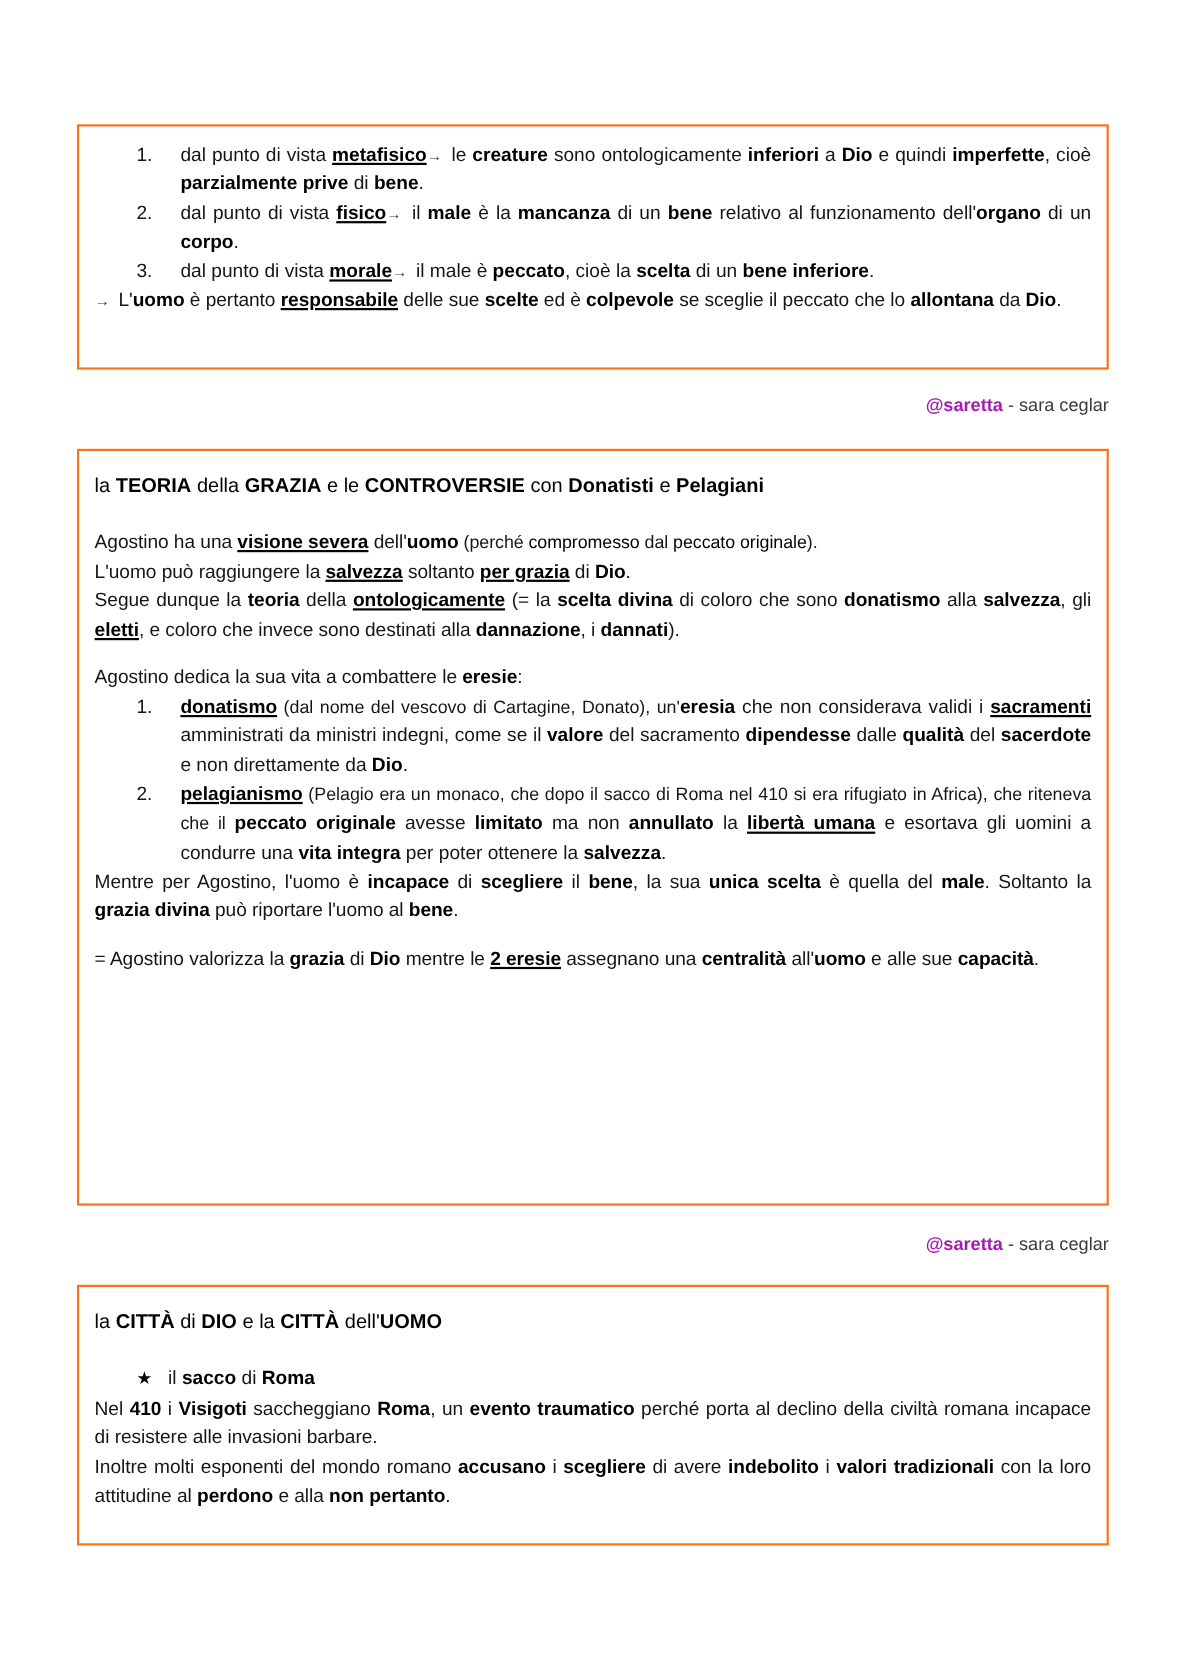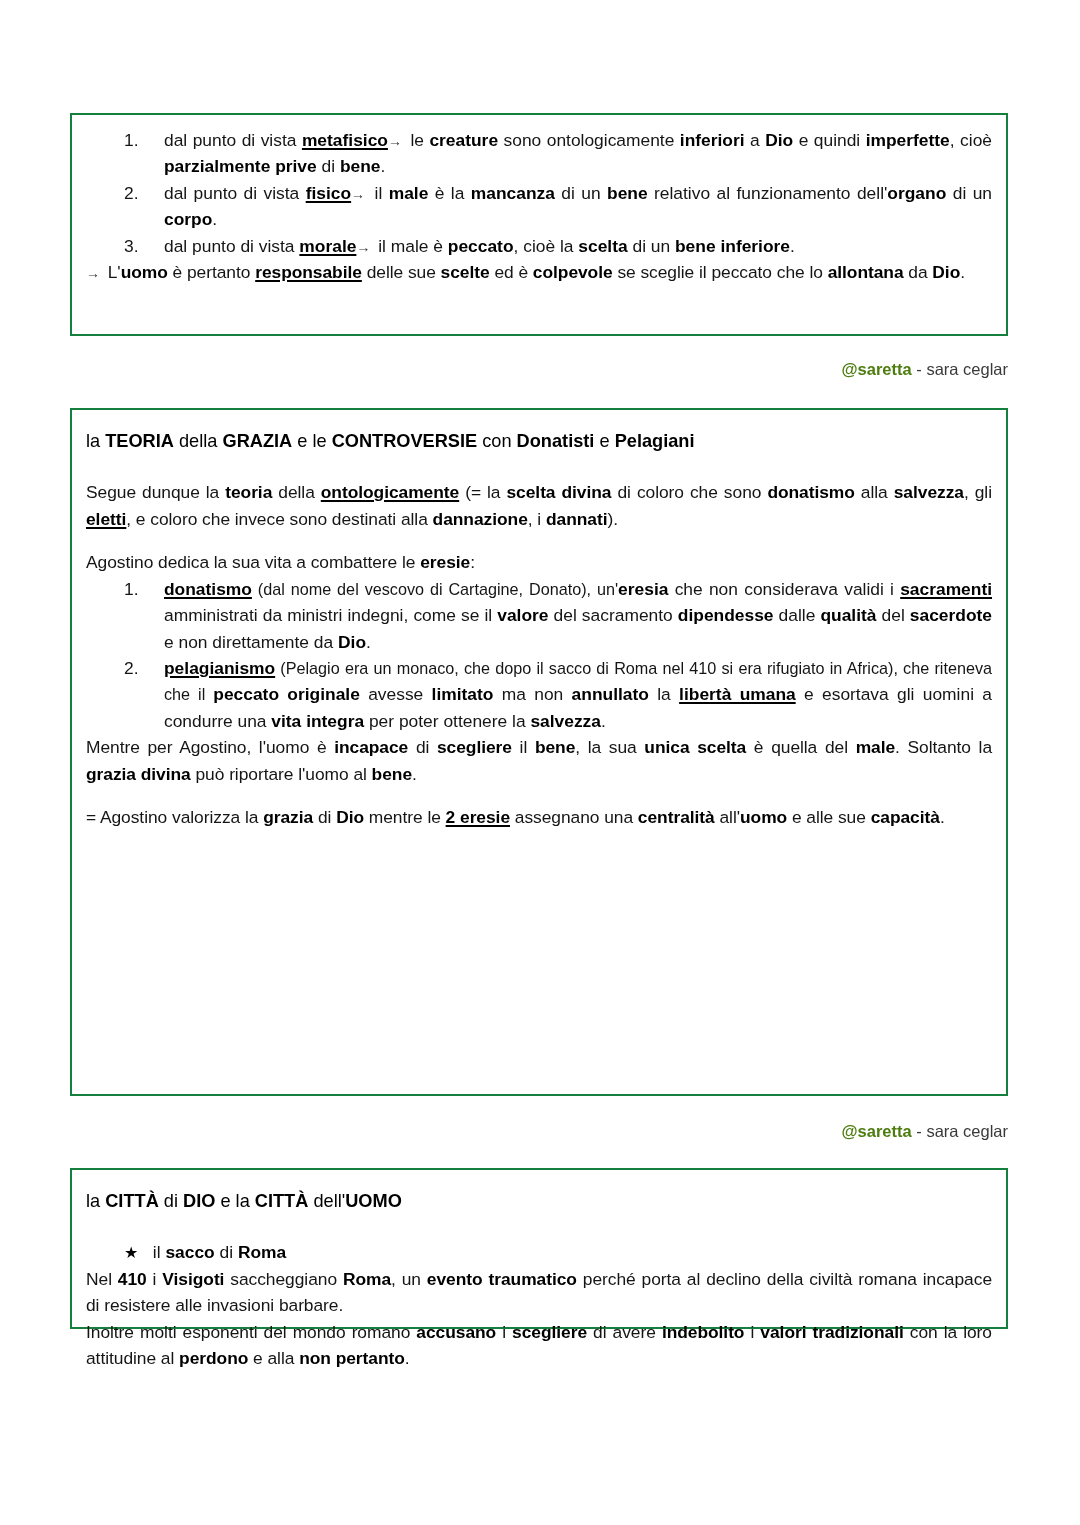--- a/index.html
+++ b/index.html
@@ -23,27 +23,27 @@
     padding: 0;
     background: #ffffff;
   }
 
   
   .note-box {
     position: absolute;
     left: 70px;
     width: 938px;
     box-sizing: border-box;
-    border: 2px solid #15803d;
+    border: 2px solid #f97316;
     background: #ffffff;
     padding: 12px 14px 14px 14px;
   }
   #box-evil   { top: 113px;  height: 223px; }
   #box-grace  { top: 408px;  height: 688px; }
-  #box-city   { top: 1168px; height: 161px; }
+  #box-city   { top: 1168px; height: 237px; }
 
   
   .ln {
     font-size: 17.4px;
     line-height: 1.52;
     color: #151515;
     margin: 0;
     text-align: justify;
     text-justify: inter-word;
     letter-spacing: -0.05px;
@@ -131,21 +131,21 @@
   .spacer-lg { height: 24px; }
 
   
   .watermark {
     position: absolute;
     right: 72px;
     font-size: 16.5px;
     color: #222;
     white-space: nowrap;
   }
-  .watermark .handle { font-weight: 700; color: #4d7c0f; }
+  .watermark .handle { font-weight: 700; color: #a21caf; }
   .watermark .sep,
   .watermark .realname { font-weight: 400; color: #3a3a3a; }
   #wm-1 { top: 360px; }
   #wm-2 { top: 1122px; }
 </style>
 </head>
 <body>
 
 <div class="page">
 
@@ -170,21 +170,23 @@
 
   <div class="watermark" id="wm-1"><span class="handle">@saretta</span><span class="sep"> - </span><span class="realname">sara ceglar</span></div>
 
   <div class="note-box" id="box-grace">
 
     <p class="box-title"><span>la </span><b>TEORIA</b><span> della </span><b>GRAZIA</b><span> e le </span><b>CONTROVERSIE</b><span> con </span><b>Donatisti</b><span> e </span><b>Pelagiani</b></p>
 
     <div class="spacer-lg"></div>
 
 
-
+    <p class="ln noj"><span>Agostino ha una </span><u>visione severa</u><span> dell'</span><b>uomo</b><span class="small"> (perché </span><b class="small">compromesso</b><span class="small"> dal </span><b class="small">peccato originale</b><span class="small">).</span></p>
+
+    <p class="ln noj"><span>L'uomo può raggiungere la </span><u>salvezza</u><span> soltanto </span><u>per grazia</u><span> di </span><b>Dio</b><span>.</span></p>
 
     <p class="ln"><span>Segue dunque la </span><b>teoria</b><span> della </span><u>ontologicamente</u><span> (= la </span><b>scelta divina</b><span> di coloro che sono </span><b>donatismo</b><span> alla </span><b>salvezza</b><span>, gli </span><u>eletti</u><span>, e coloro che invece sono destinati alla </span><b>dannazione</b><span>, i </span><b>dannati</b><span>).</span></p>
 
     <div class="spacer-md"></div>
 
 
     <p class="ln noj"><span>Agostino dedica la sua vita a combattere le </span><b>eresie</b><span>:</span></p>
 
     <ol class="num-list">
       <li><u>donatismo</u><span class="small"> (dal nome del vescovo di Cartagine, Donato), un'</span><b>eresia</b><span> che </span><span class="uthin">non</span><span> considerava validi i </span><u>sacramenti</u><span> amministrati da ministri indegni, come se il </span><b>valore</b><span> del sacramento </span><b>dipendesse</b><span> dalle </span><b>qualità</b><span> del </span><b>sacerdote</b><span> e </span><span class="uthin">non</span><span> direttamente da </span><b>Dio</b><span>.</span></li>

